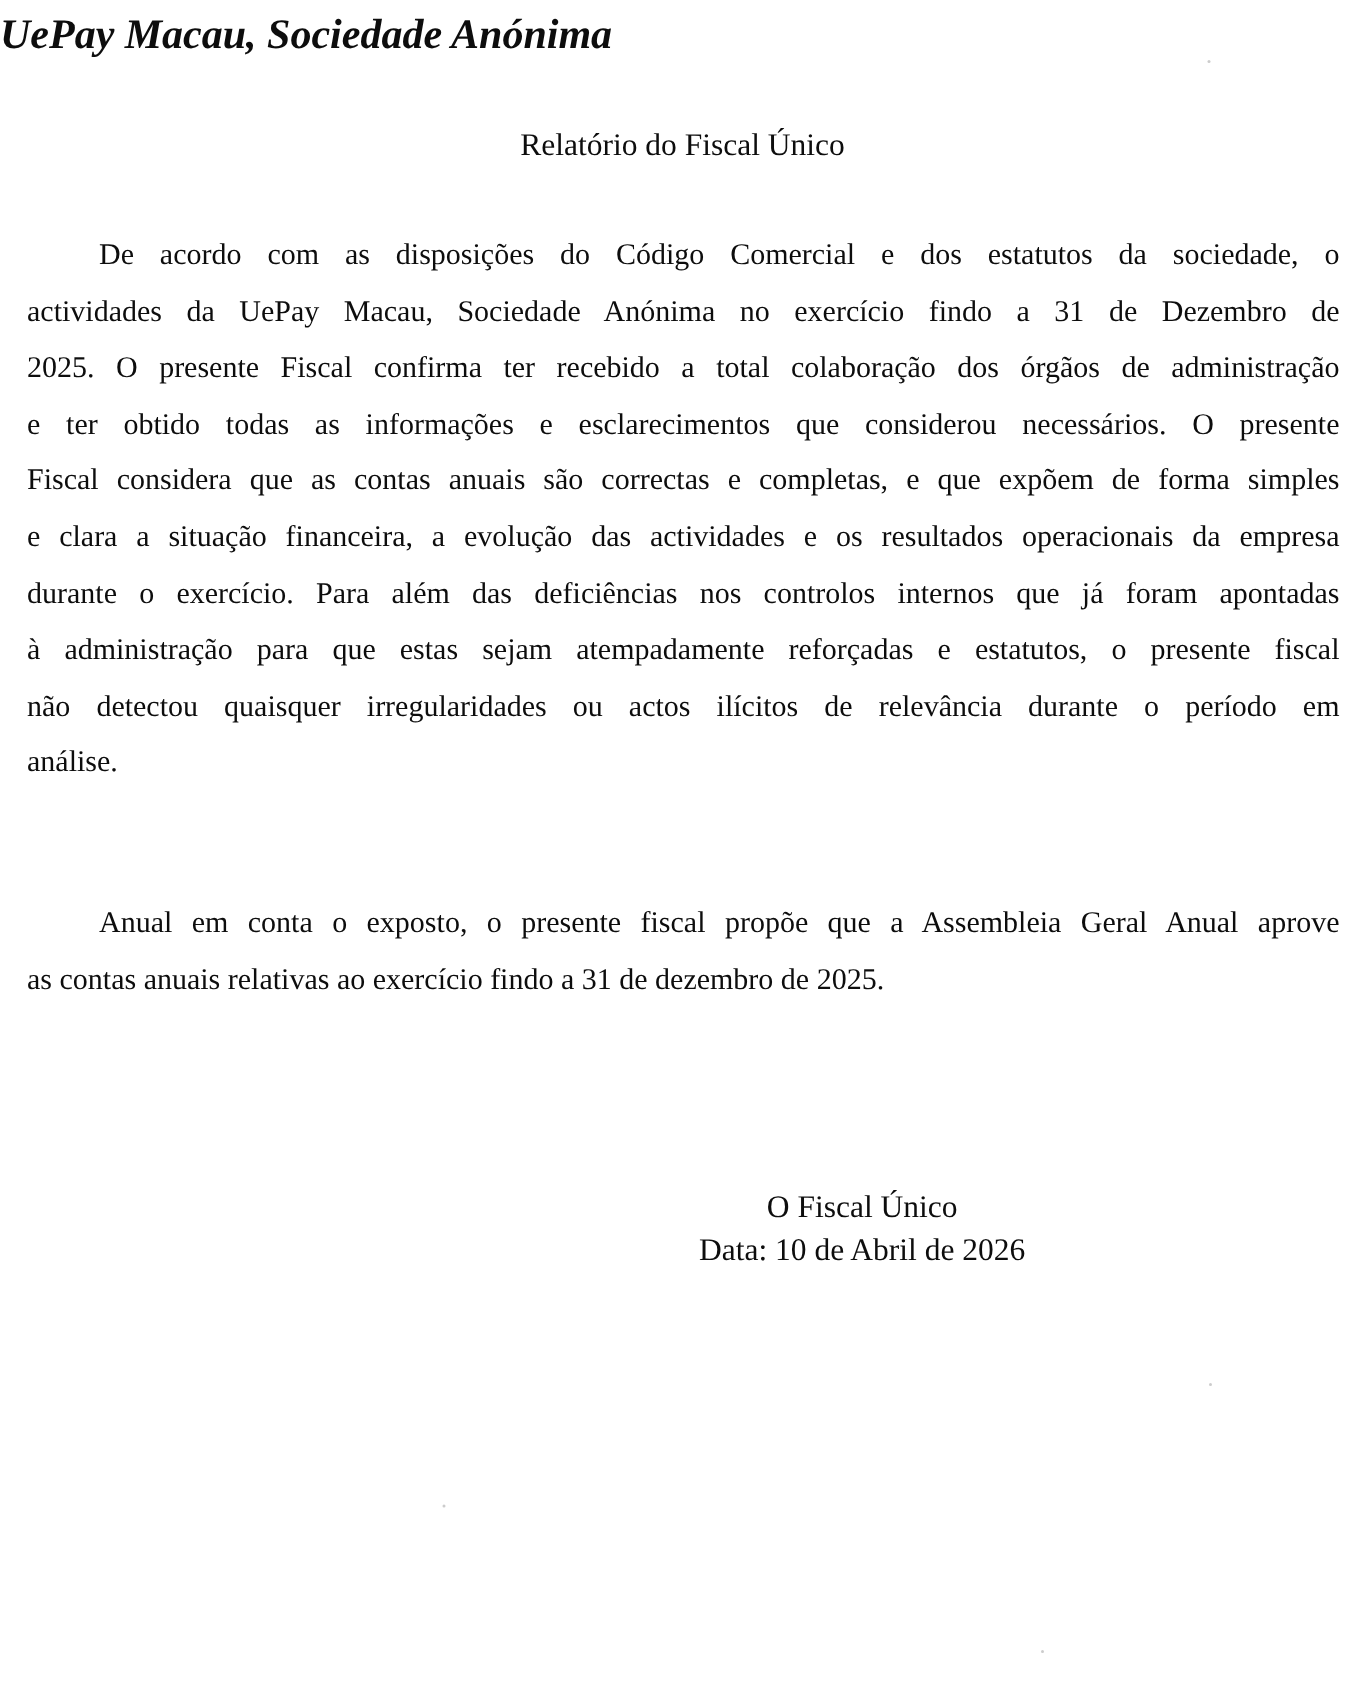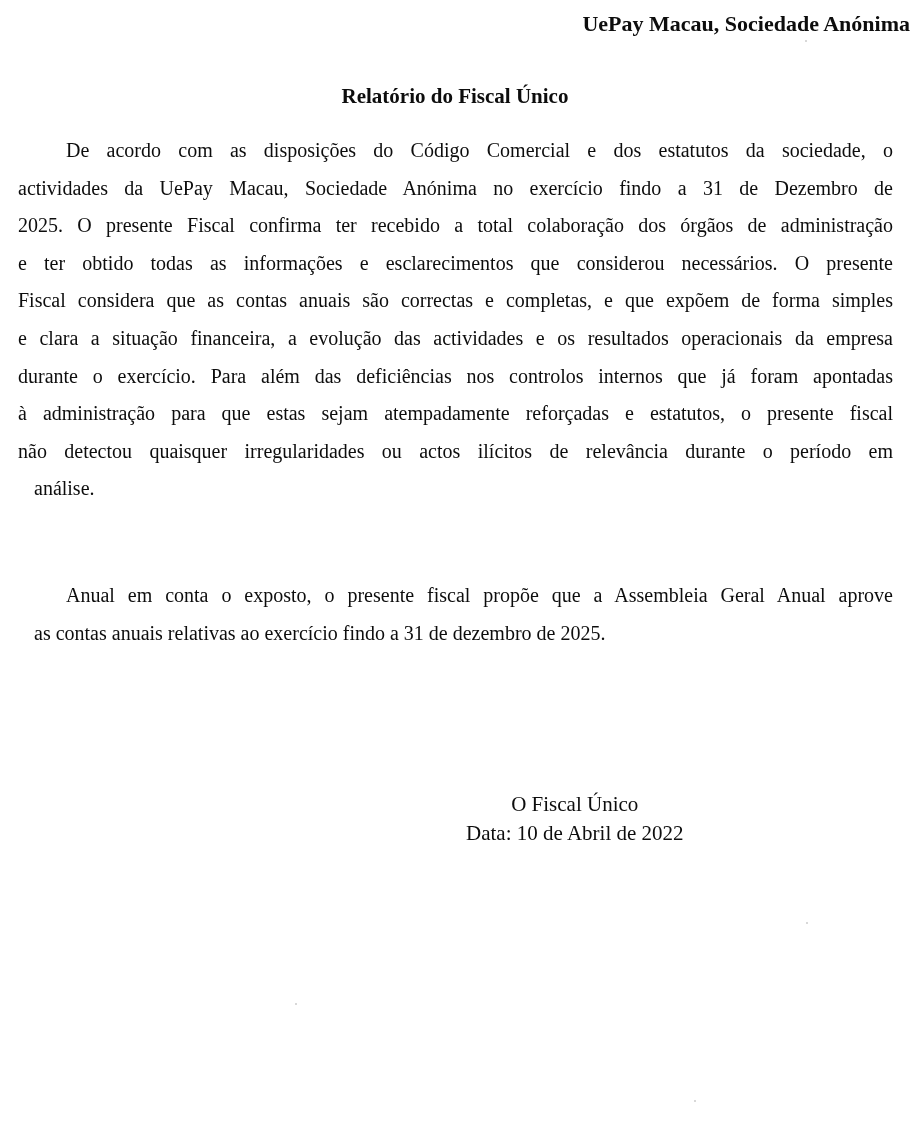--- a/index.html
+++ b/index.html
@@ -15,56 +15,56 @@
     color: #0d0d0d;
     font-family: "Liberation Serif", "DejaVu Serif", serif;
     overflow: hidden;
   }
   .doc-title {
     position: absolute;
     top: 10px;
     left: 0;
     width: 100%;
     margin: 0;
-    text-align: right;
-    font-size: 22px;
+    text-align: left;
+    font-size: 28px;
     font-weight: bold;
     line-height: 28px;
+    font-style: italic;
   }
   .doc-subtitle {
     position: absolute;
     top: 82px;
     left: 0;
     width: 100%;
     margin: 0;
     text-align: center;
     font-size: 21px;
-    font-weight: bold;
+    font-weight: normal;
     line-height: 28px;
   }
   .body-text {
     position: absolute;
     left: 18px;
-    top: 132px;
+    top: 152px;
     width: 875px;
     font-size: 20px;
     line-height: 37.6px;
   }
   .para .line {
     text-align: justify;
     text-align-last: justify;
     -moz-text-align-last: justify;
     white-space: normal;
   }
   .para .line.first {
     text-indent: 48px;
   }
   .para .line.last {
     text-align-last: left;
-    margin-left: 16px;
     -moz-text-align-last: left;
   }
   .para-2 {
     margin-top: 69px;
   }
   .signature-block {
     position: absolute;
     left: 466px;
     top: 790px;
     font-size: 21px;
@@ -106,21 +106,21 @@
       </div>
 
     <div class="para para-2">
         <div class="line first">Anual em conta o exposto, o presente fiscal propõe que a Assembleia Geral Anual aprove</div>
         <div class="line last">as contas anuais relativas ao exercício findo a 31 de dezembro de 2025.</div>
       </div>
   </div>
 
   <div class="signature-block">
       <div class="sig-line first">O Fiscal Único</div>
-      <div class="sig-line last">Data: 10 de Abril de 2022</div>
+      <div class="sig-line last">Data: 10 de Abril de 2026</div>
     </div>
 
   <div class="speck" style="left:805px; top:40px;"></div>
   <div class="speck" style="left:806px; top:922px;"></div>
   <div class="speck" style="left:295px; top:1003px;"></div>
   <div class="speck" style="left:694px; top:1100px;"></div>
 
 </div>
 
 </body></html>

